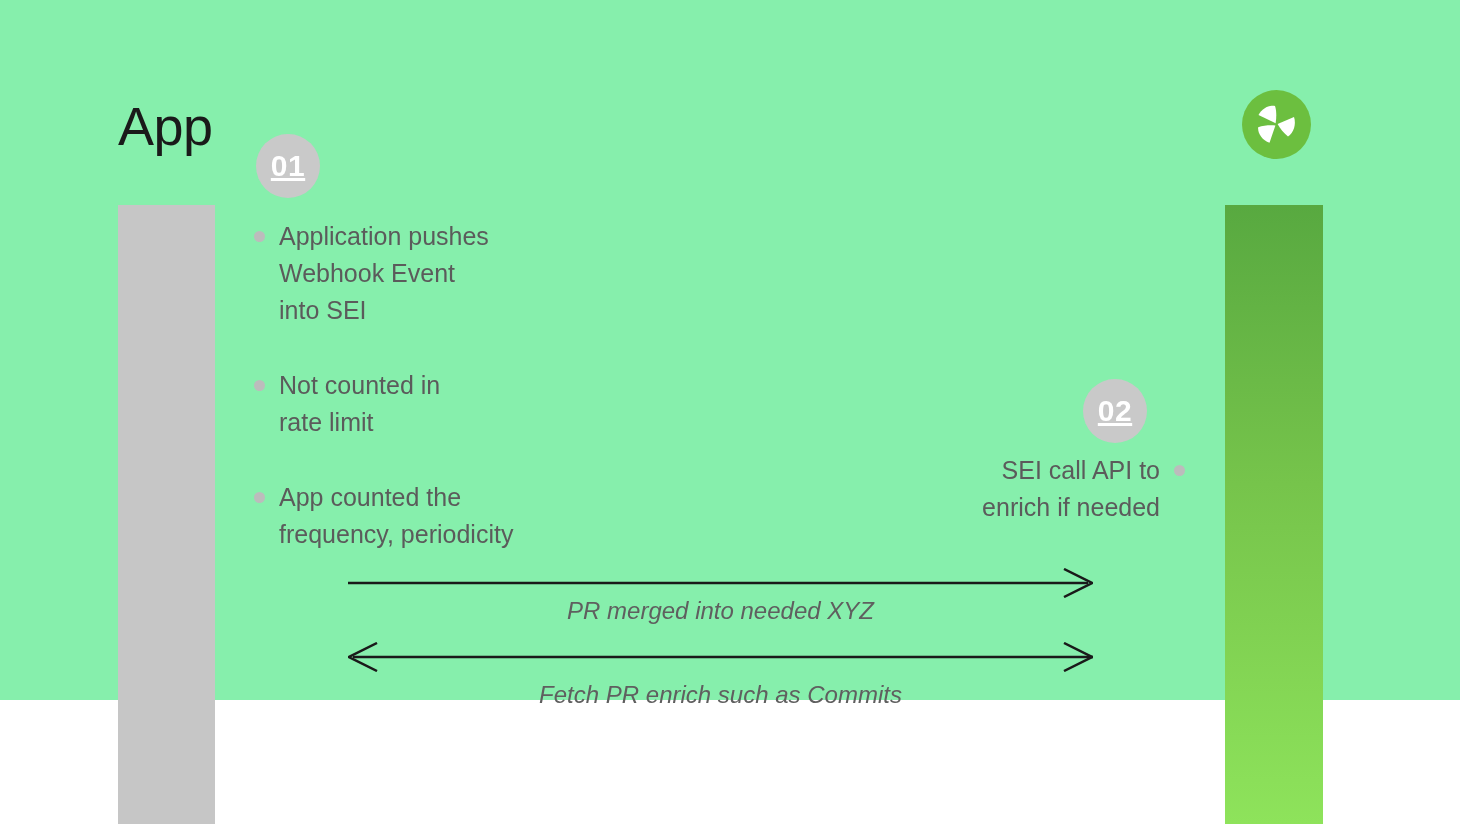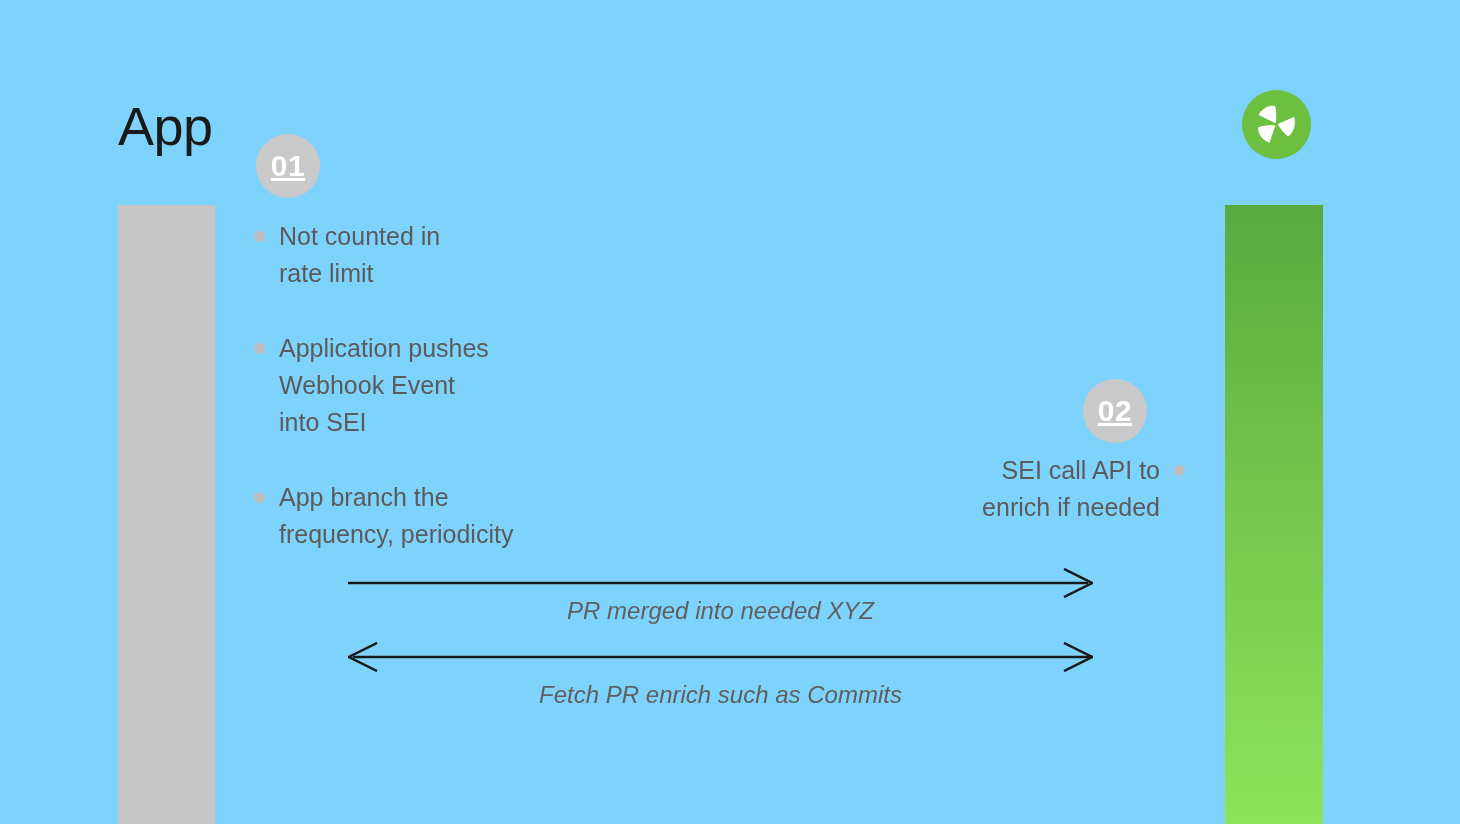--- a/index.html
+++ b/index.html
@@ -6,22 +6,22 @@
   html, body {
     width: 1460px;
     height: 824px;
     background: #ffffff;
     font-family: "Liberation Sans", sans-serif;
     overflow: hidden;
   }
   #stage {
     position: relative;
     width: 1460px;
-    height: 824px;
-    background: #7dd3fc;
+    height: 700px;
+    background: #86efac;
   }
 
   
   .col-left {
     position: absolute;
     left: 118px;
     top: 205px;
     width: 97px;
     height: 619px;
     background: #c6c6c6;
@@ -161,32 +161,32 @@
       </g>
     </svg>
   </div>
 
   <div class="badge badge-01">01</div>
   <div class="badge badge-02">02</div>
 
   <div class="bullets-left">
     <div class="bullet">
       <span class="dot dot-left"></span>
-      <span class="txt">Not counted in
-rate limit</span>
-    </div>
-    <div class="bullet">
-      <span class="dot dot-left"></span>
       <span class="txt">Application pushes
 Webhook Event
 into SEI</span>
     </div>
     <div class="bullet">
       <span class="dot dot-left"></span>
-      <span class="txt">App branch the
+      <span class="txt">Not counted in
+rate limit</span>
+    </div>
+    <div class="bullet">
+      <span class="dot dot-left"></span>
+      <span class="txt">App counted the
 frequency, periodicity</span>
     </div>
   </div>
 
   <div class="bullets-right">
     <div class="bullet">
       <span class="txt">SEI call API to
 enrich if needed</span>
       <span class="dot dot-right"></span>
     </div>

